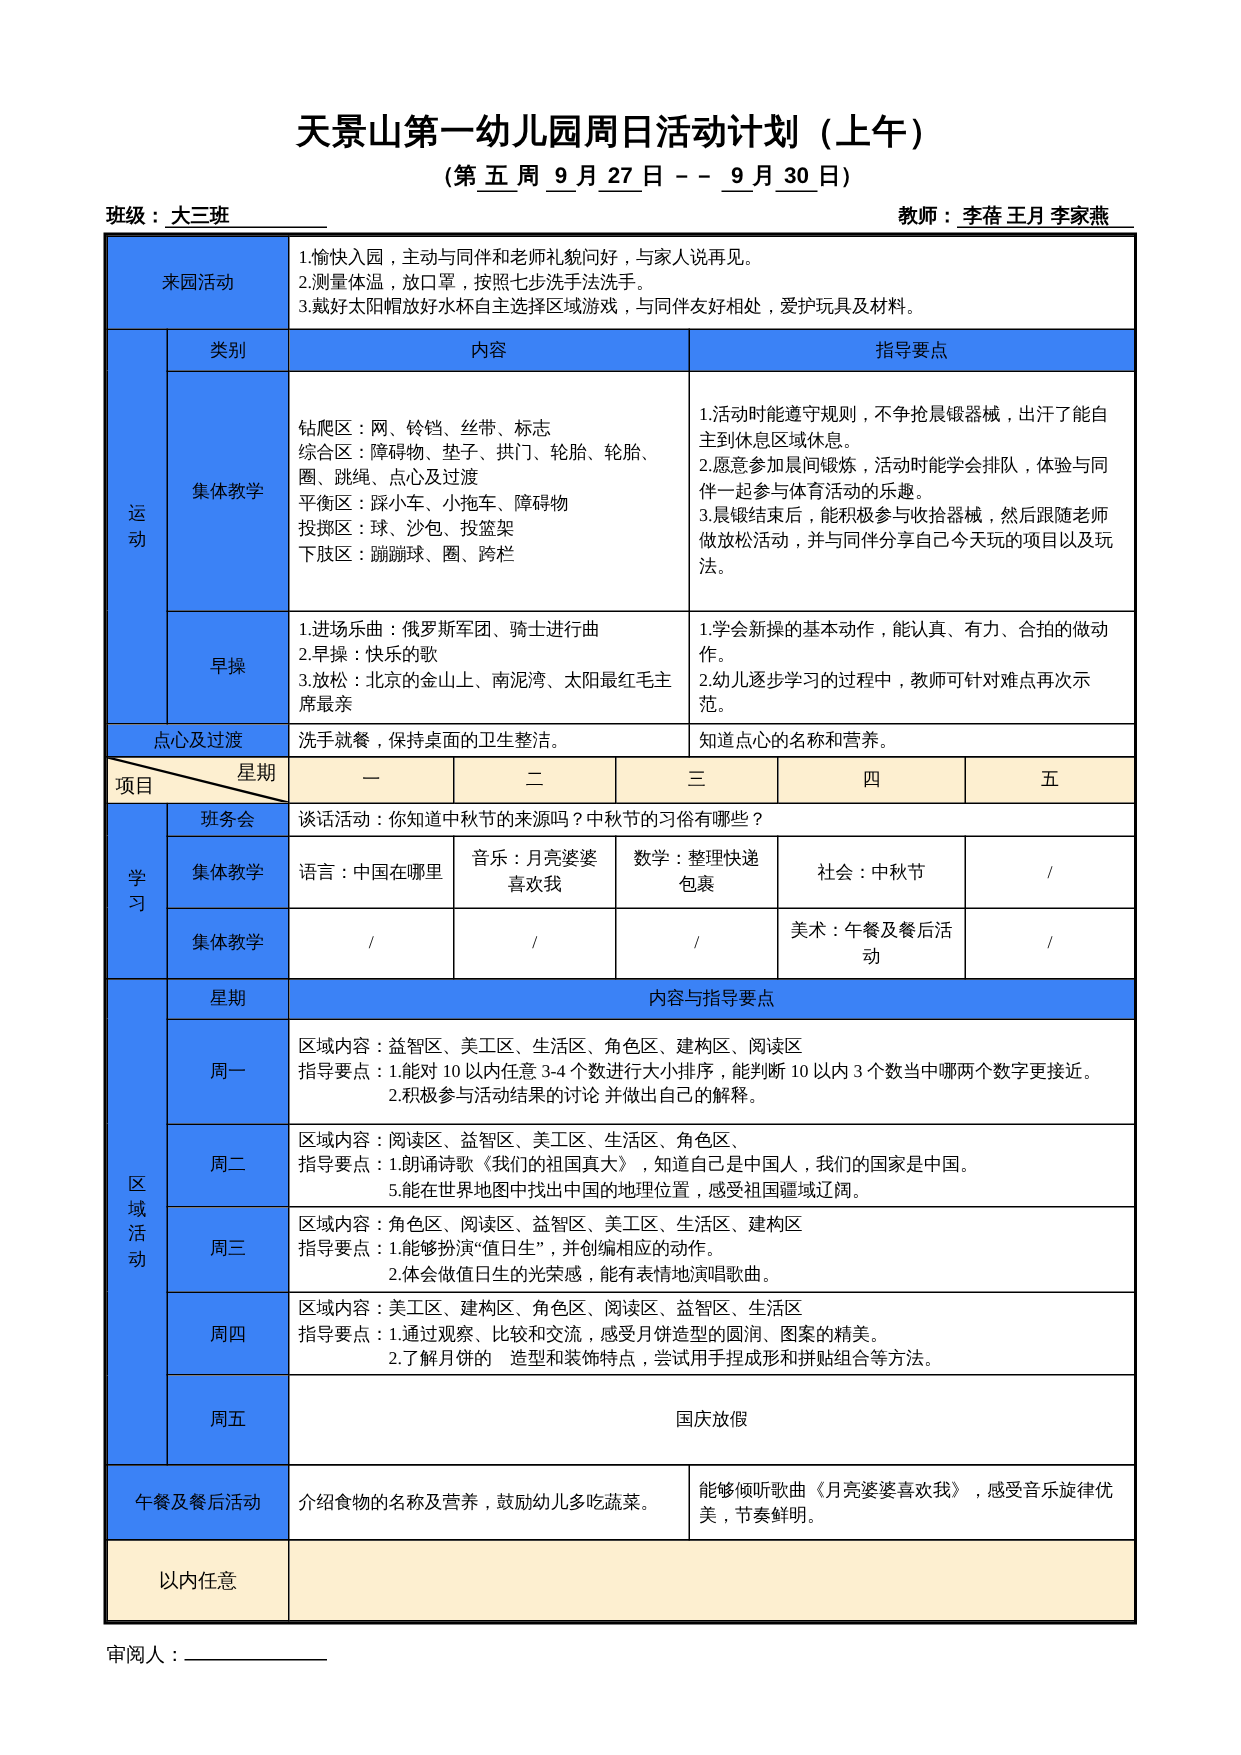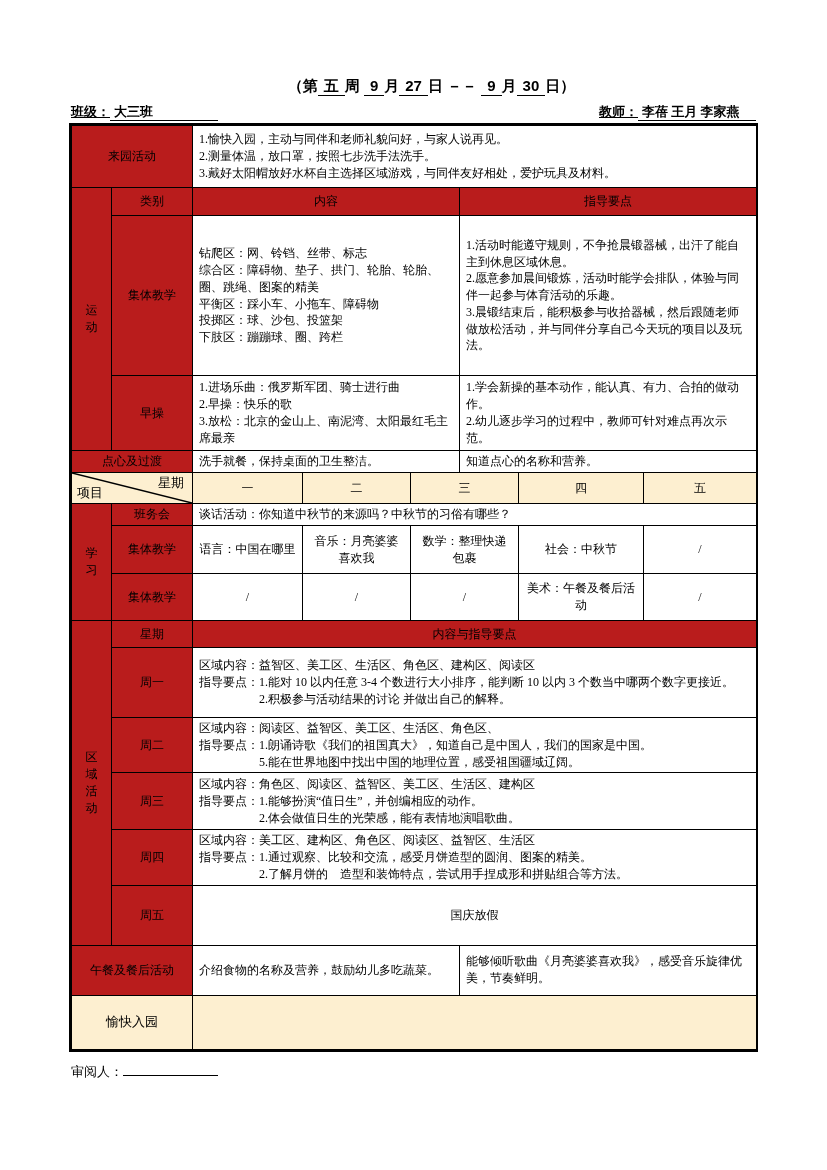--- a/index.html
+++ b/index.html
@@ -1,46 +1,47 @@
 <!DOCTYPE html>
 <html><head>
 <meta charset="utf-8">
 <style>
   html,body{margin:0;padding:0;background:#fff;}
   body{width:827px;height:1170px;font-family:"Liberation Serif",serif;color:#000;}
   .page{padding-top:72px;}
   .title{text-align:center;font-family:"Liberation Sans",sans-serif;font-weight:bold;font-size:23px;letter-spacing:1px;}
   .subtitle{text-align:center;font-family:"Liberation Sans",sans-serif;font-weight:bold;font-size:15px;margin-top:5px;padding-left:36px;}
   .subtitle .blank{border-bottom:1px solid #000;padding:0 6px;display:inline-block;line-height:1.1;}
-  .meta-line{width:685px;margin:7px auto 2px auto;display:flex;justify-content:space-between;font-weight:bold;font-size:13px;font-family:"Liberation Serif",serif;text-decoration:underline;}
+  .meta-line{width:685px;margin:7px auto 2px auto;display:flex;justify-content:space-between;font-weight:bold;font-size:13px;font-family:"Liberation Serif",serif;}
   .meta-line .blank{border-bottom:1px solid #000;display:inline-block;line-height:1.15;padding:0 4px;}
   .meta-line .blank.cls{min-width:100px;}
   .meta-line .blank.tch{min-width:110px;}
   .table-wrap{width:685px;margin:0 auto;border:2px solid #000;}
   table.tbl{border-collapse:collapse;table-layout:fixed;width:685px;}
   table.tbl + table.tbl{margin-top:-1px;}
   table.tbl td{border:1px solid #000;font-size:12px;vertical-align:middle;padding:2px 6px;line-height:1.4;overflow:hidden;}
-  td.lbl{background:#b91c1c;text-align:center;font-size:13px;padding:2px 2px;}
+  td.lbl{background:#3b82f6;text-align:center;font-size:13px;padding:2px 2px;}
   td.ml{white-space:pre-line;text-align:left;margin-left:12px;}
   td.c{text-align:center;}
   td.cream{background:#fdefd0;}
   td.vert{white-space:pre-line;line-height:1.5;}
   td.diag{background:#fdefd0;position:relative;padding:0;}
   td.diag svg{position:absolute;left:0;top:0;width:100%;height:100%;}
   td.diag .corner-tr{position:absolute;top:1px;right:8px;font-size:13px;}
   td.diag .corner-bl{position:absolute;bottom:1px;left:5px;font-size:13px;}
   .footer{width:685px;margin:9px auto 0 auto;font-size:13px;padding-right:0;}
   .footer-inner{margin-right:38px;}
   .footer .blank{display:inline-block;width:95px;border-bottom:1px solid #000;height:14px;}
 </style>
 </head>
 <body>
 
 <div class="page">
 
+  <div class="title">天景山第一幼儿园周日活动计划（上午）</div>
 
   <div class="subtitle"><span>（第</span><span class="blank">五</span><span>周</span>
     <span class="blank">9</span><span>月</span><span class="blank">27</span><span>日 －－ </span><span class="blank">9</span><span>月</span><span class="blank">30</span><span>日）</span>
   </div>
 
   <div class="meta-line">
     <span><span>班级：</span><span class="blank cls">大三班</span></span>
     <span><span>教师：</span><span class="blank tch">李蓓 王月 李家燕</span></span>
   </div>
 
@@ -63,21 +64,21 @@
       <tr style="height:28px">
         <td class="lbl vert" rowspan="3">运
 动</td>
         <td class="lbl">类别</td>
         <td class="lbl">内容</td>
         <td class="lbl">指导要点</td>
       </tr>
       <tr style="height:160px">
         <td class="lbl">集体教学</td>
         <td class="ml">钻爬区：网、铃铛、丝带、标志
-综合区：障碍物、垫子、拱门、轮胎、轮胎、圈、跳绳、图案的精美
+综合区：障碍物、垫子、拱门、轮胎、轮胎、圈、跳绳、点心及过渡
 平衡区：踩小车、小拖车、障碍物
 投掷区：球、沙包、投篮架
 下肢区：蹦蹦球、圈、跨栏</td>
         <td class="ml">1.活动时能遵守规则，不争抢晨锻器械，出汗了能自主到休息区域休息。
 2.愿意参加晨间锻炼，活动时能学会排队，体验与同伴一起参与体育活动的乐趣。
 3.晨锻结束后，能积极参与收拾器械，然后跟随老师做放松活动，并与同伴分享自己今天玩的项目以及玩法。</td>
       </tr>
       <tr style="height:75px">
         <td class="lbl">早操</td>
         <td class="ml">1.进场乐曲：俄罗斯军团、骑士进行曲
@@ -205,21 +206,21 @@
     </tbody>
       </table>
 
     <table class="tbl">
       <colgroup>
           <col style="width:121px">
           <col style="width:564px">
         </colgroup>
       <tbody>
           <tr style="height:54px">
-        <td class="c cream" style="font-size:13px">愉快入园</td>
+        <td class="c cream" style="font-size:13px">以内任意</td>
         <td class="cream"></td>
       </tr>
     </tbody>
       </table>
 
   </div>
 
   <div class="footer">
     <span class="footer-inner"><span>审阅人：</span><span class="blank"></span></span>
   </div>

